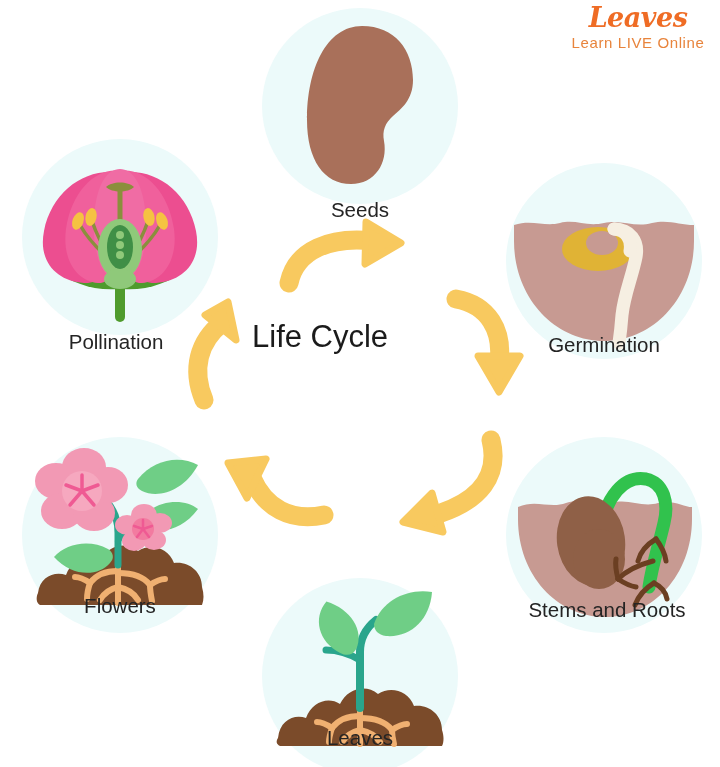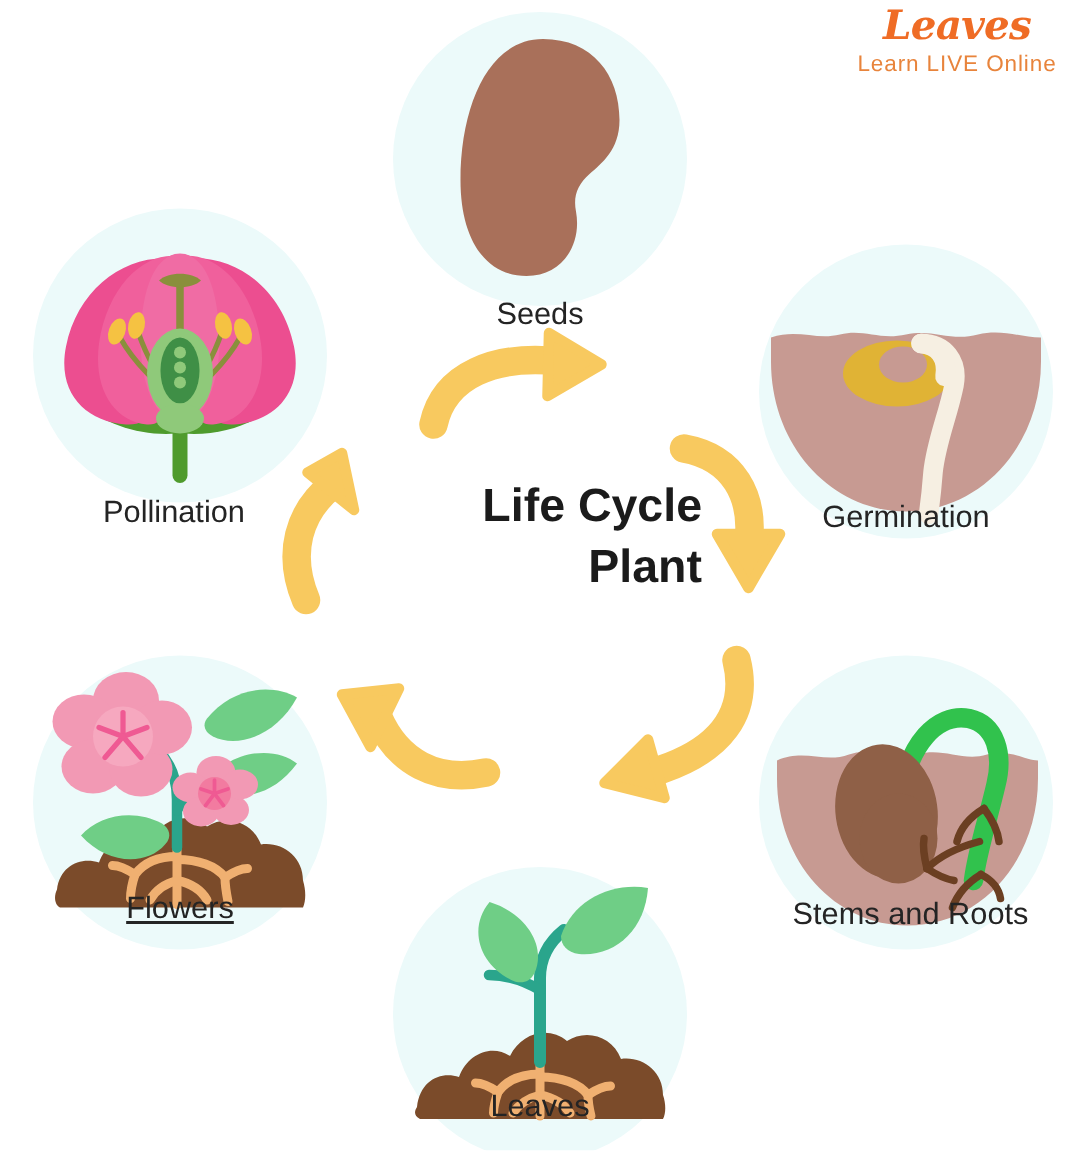--- a/index.html
+++ b/index.html
@@ -41,25 +41,25 @@
     letter-spacing: 0.6px;
     margin-top: 3px;
   }
 
   
   .center-title {
     position: absolute;
     left: 252px;
     top: 316px;
     width: 216px;
-    text-align: right;
+    text-align: left;
     font-size: 31px;
     line-height: 1.33;
     color: #1b1b1b;
-    font-weight: 700;
+    font-weight: 400;
   }
   .center-title span { display: block; }
   .node-disc {
     position: absolute;
     border-radius: 50%;
     background: #ecfafa;
   }
   .node-label {
     position: absolute;
     text-align: center;
@@ -81,21 +81,21 @@
   .art-germ    { left: 506px; top: 163px; }
   .art-stems   { left: 506px; top: 437px; }
   .art-leaves  { left: 262px; top: 578px; }
   .art-flowers { left:  22px; top: 437px; }
   .art-poll    { left:  22px; top: 139px; }
 
   .lbl-seeds   { left: 260px; top: 198px; width: 200px; }
   .lbl-germ    { left: 504px; top: 333px; width: 200px; }
   .lbl-stems   { left: 500px; top: 598px; width: 214px; }
   .lbl-leaves  { left: 260px; top: 726px; width: 200px; }
-  .lbl-flowers { left:  22px; top: 594px; width: 196px; text-decoration: underline; }
+  .lbl-flowers { left:  22px; top: 594px; width: 196px; }
   .lbl-poll    { left:  16px; top: 330px; width: 200px; }
 
   .arrows {
     position: absolute;
     left: 0; top: 0;
     width: 720px; height: 767px;
     pointer-events: none;
   }
 </style>
 </head>
@@ -366,16 +366,15 @@
 
   <div class="node-label lbl-seeds">Seeds</div>
   <div class="node-label lbl-germ">Germination</div>
   <div class="node-label lbl-leaves">Leaves</div>
   <div class="node-label lbl-stems">Stems and Roots</div>
   <div class="node-label lbl-flowers">Flowers</div>
   <div class="node-label lbl-poll">Pollination</div>
 
   <div class="center-title">
     <span>Life Cycle</span>
-    <span>Plant</span>
   </div>
 
 </div>
 
 </body></html>

